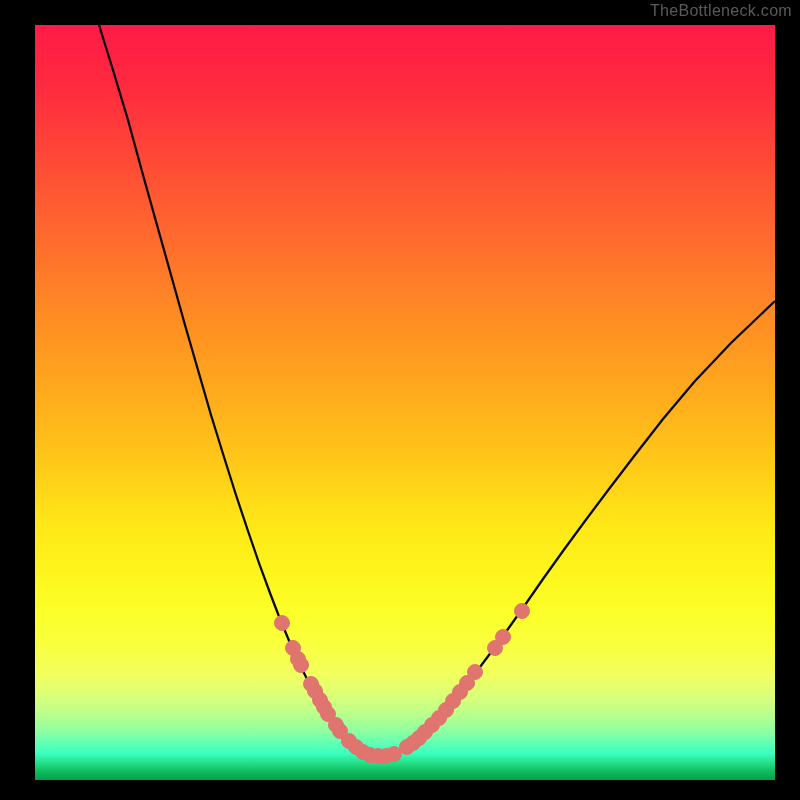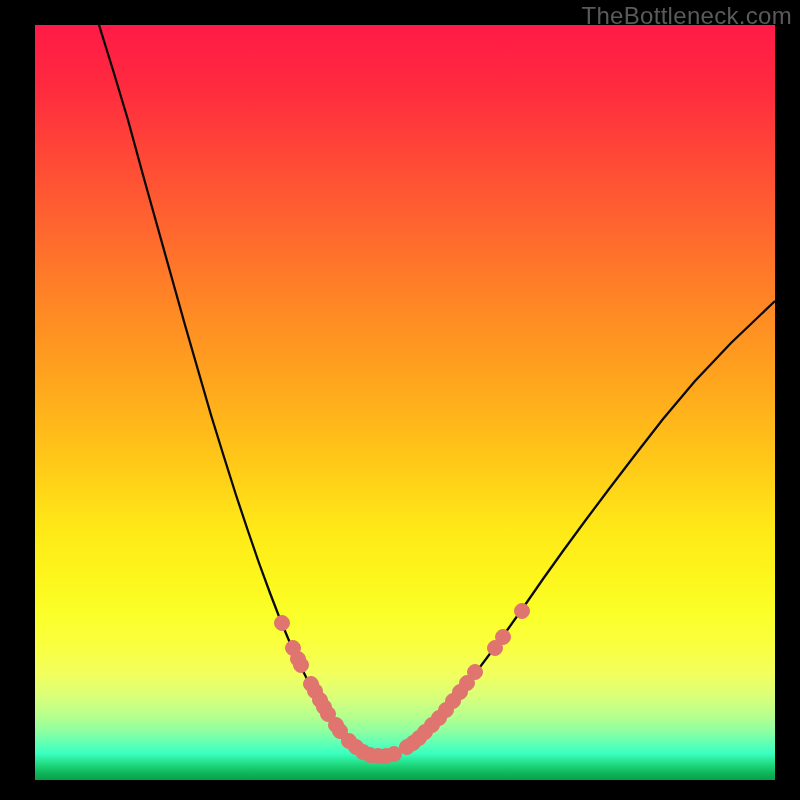--- a/index.html
+++ b/index.html
@@ -51,21 +51,21 @@
   .plot svg {
     position: absolute;
     left: 0;
     top: 0;
   }
   .watermark {
     position: absolute;
     top: 2px;
     right: 8px;
     color: #5a5a5a;
-    font-size: 24px;
+    font-size: 16px;
     font-weight: 500;
     letter-spacing: 0.3px;
     z-index: 5;
   }
 </style>
 </head>
 <body>
 
 <div class="frame">
   <div class="watermark">TheBottleneck.com</div>

